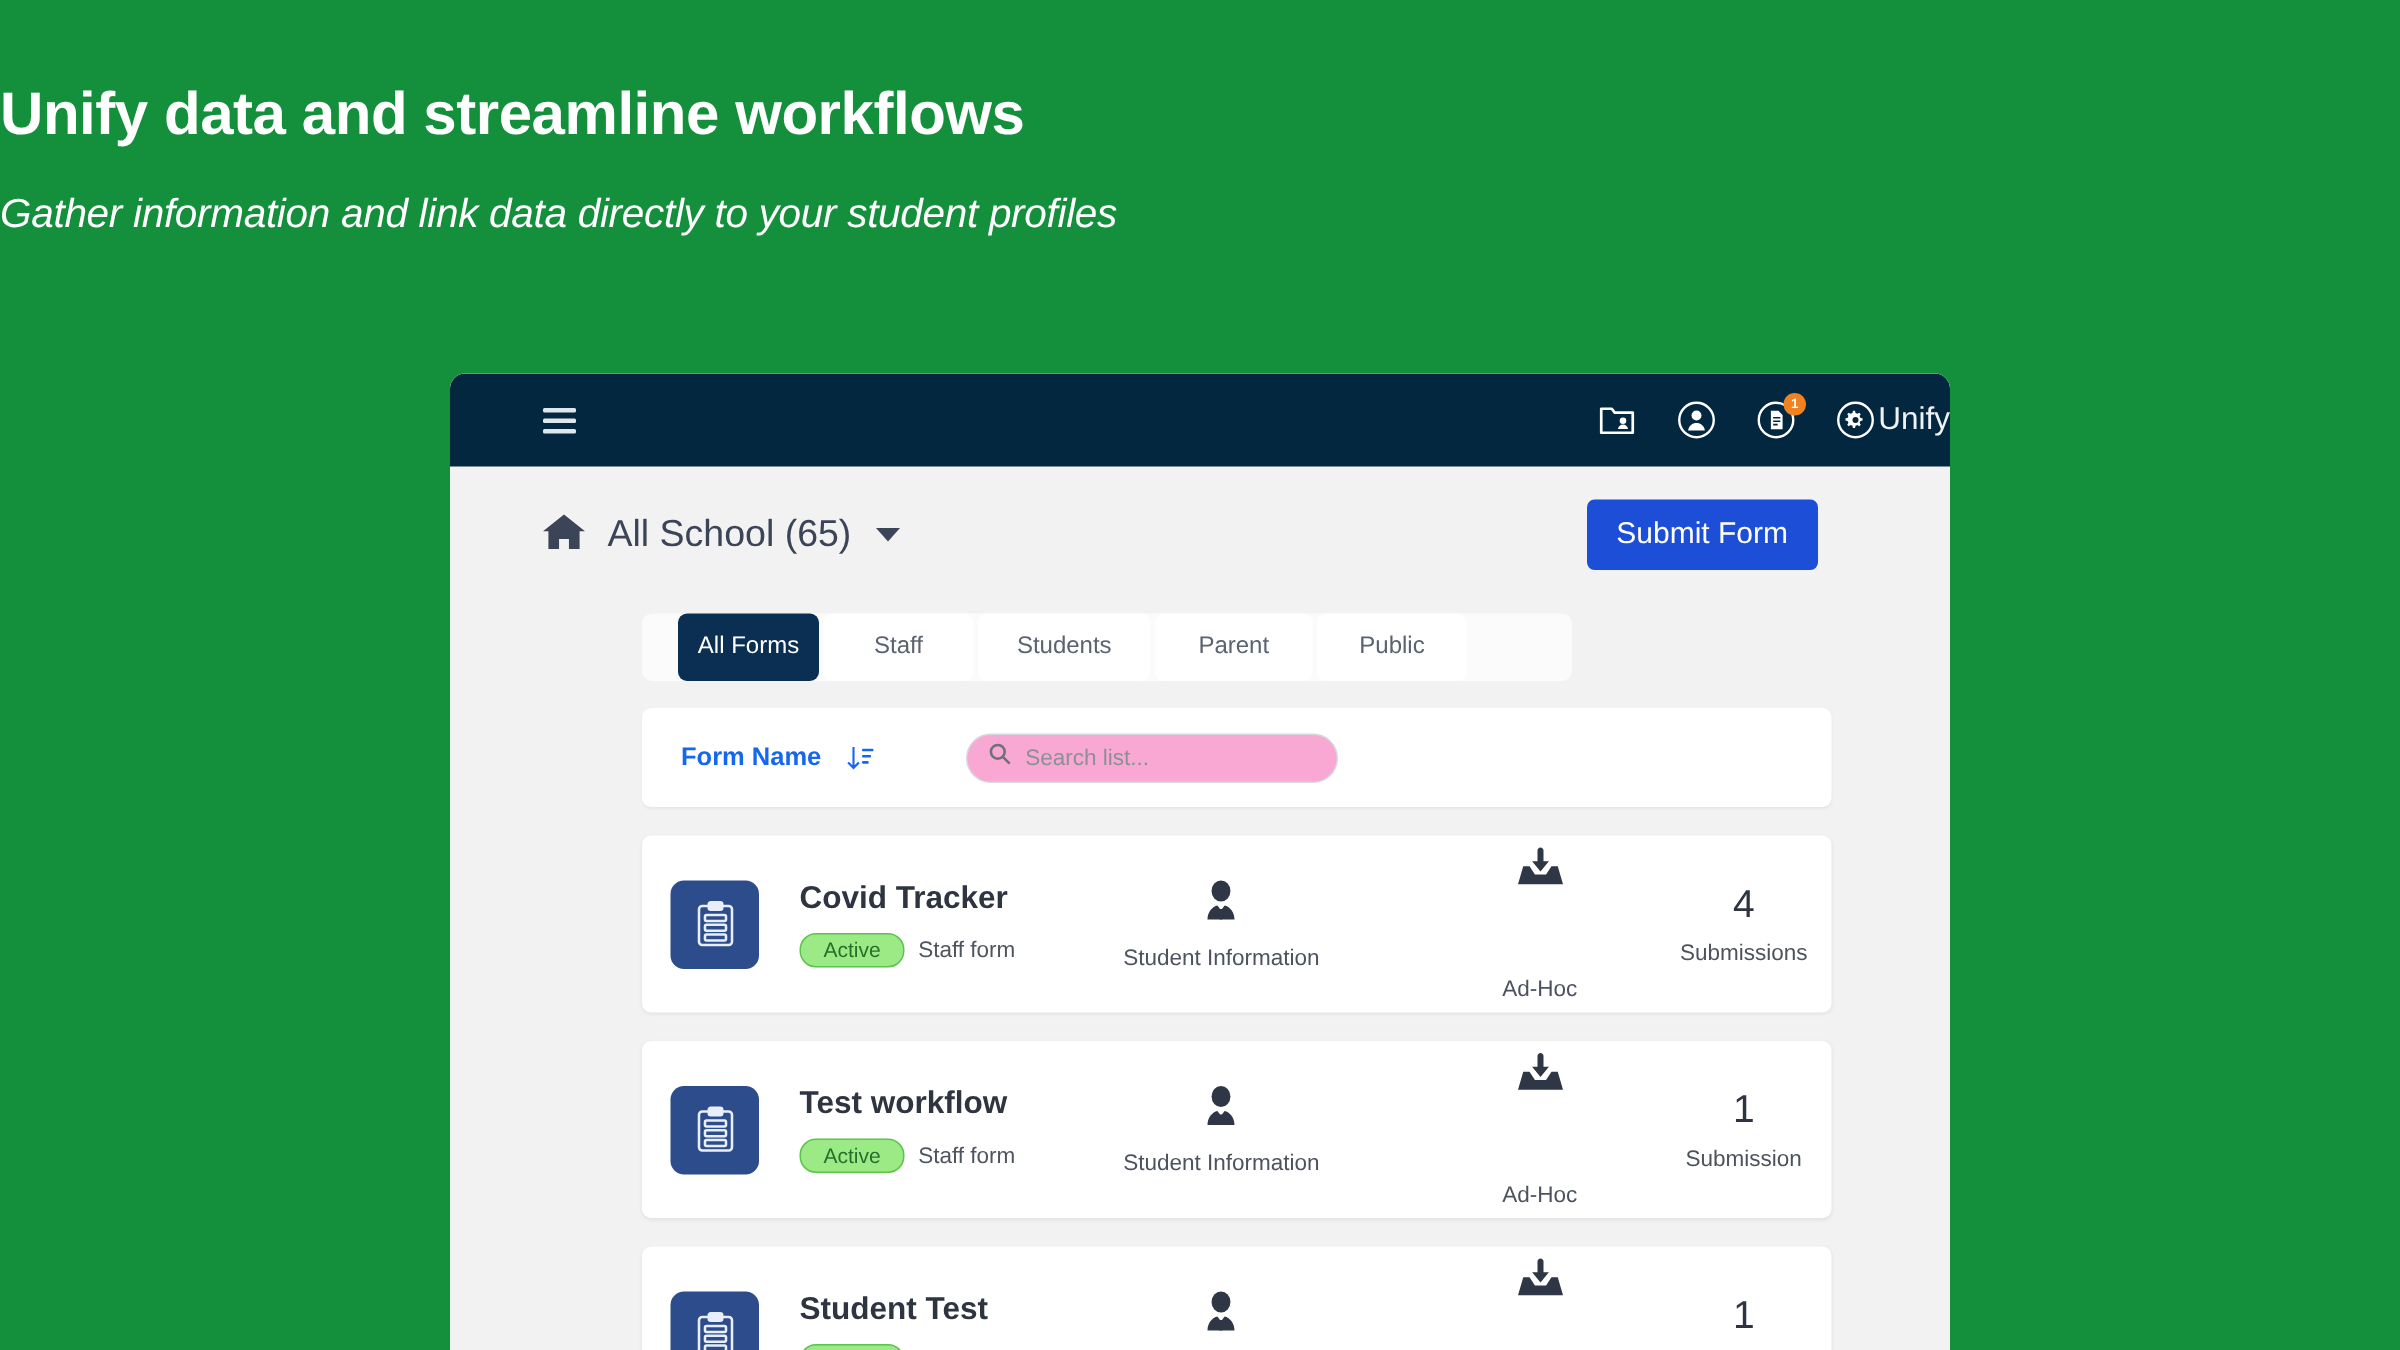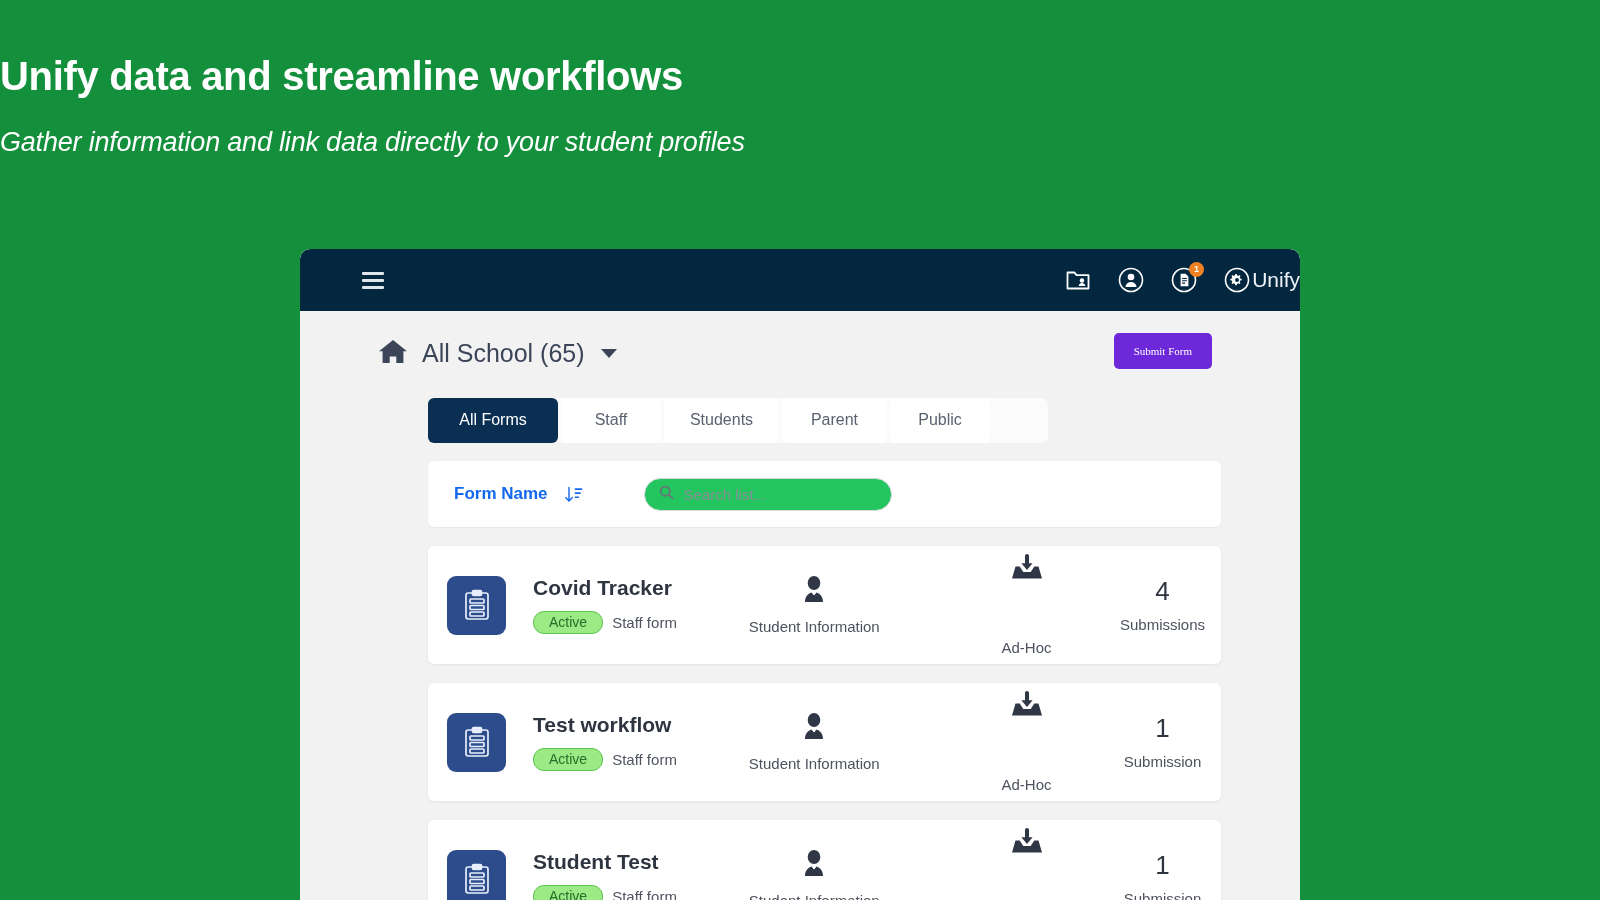--- a/index.html
+++ b/index.html
@@ -92,45 +92,45 @@
     display: flex; align-items: center; justify-content: center;
     padding: 0 3px;
     line-height: 1;
   }
 
   
   .content { padding: 0 0 0 0; }
 
   .school-row {
     display: flex;
-    align-items: flex-end;
-    padding: 22px 88px 0 78px;
+    align-items: center;
+    padding: 22px 88px 0 61px;
     justify-content: space-between;
   }
   .school-left { display: flex; align-items: center; gap: 14px; cursor: pointer; }
   .school-name {
     font-size: 25px;
     color: #3c4558;
     font-weight: 400;
   }
   .caret {
     width: 0; height: 0;
     border-left: 8px solid transparent;
     border-right: 8px solid transparent;
     border-top: 9px solid #3c4558;
     margin-left: 2px;
   }
   .submit-btn {
-    background: #6d28d9;
+    background: #1d4ed8;
     color: #ffffff;
     border: none;
     border-radius: 5px;
     padding: 12px 20px;
-    font-size: 11px;
-    font-family: Liberation Serif, serif;
+    font-size: 20px;
+    font-family: Liberation Sans, sans-serif;
     cursor: pointer;
   }
 
   .tabs {
     display: flex;
     margin: 29px 0 0 128px;
     width: 620px;
     background: #fbfbfb;
     border-radius: 7px;
     padding: 0;
@@ -139,21 +139,21 @@
     flex: 0 0 auto;
     text-align: center;
     padding: 13px 0 14px;
     font-size: 16px;
     color: #5b6270;
     background: #ffffff;
     cursor: pointer;
     border-radius: 6px;
     margin-right: 3px;
   }
-  .tab.t0 { width: 130px; }
+  .tab.t0 { width: 94px; margin-left: 24px; }
   .tab.t1 { width: 100px; }
   .tab.t2 { width: 115px; }
   .tab.t3 { width: 105px; }
   .tab.t4 { width: 100px; }
   .tab.active {
     background: #0a2f52;
     color: #ffffff;
   }
 
   .listhead {
@@ -176,21 +176,21 @@
   .sort-icon { margin-left: 16px; cursor: pointer; display: flex; align-items: center; }
   .search-wrap {
     margin-left: 61px;
     width: 248px;
     height: 33px;
     border: 1px solid #d5d8de;
     border-radius: 17px;
     display: flex;
     align-items: center;
     padding: 0 14px;
-    background: #22c55e;
+    background: #f9a8d4;
   }
   .search-wrap svg { flex: 0 0 auto; }
   .search-input {
     border: none;
     outline: none;
     margin-left: 10px;
     font-size: 15px;
     color: #4a4f59;
     width: 100%;
     font-family: "Liberation Sans", sans-serif;

